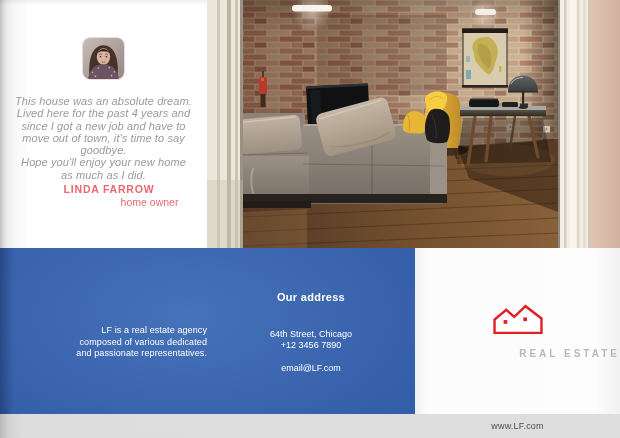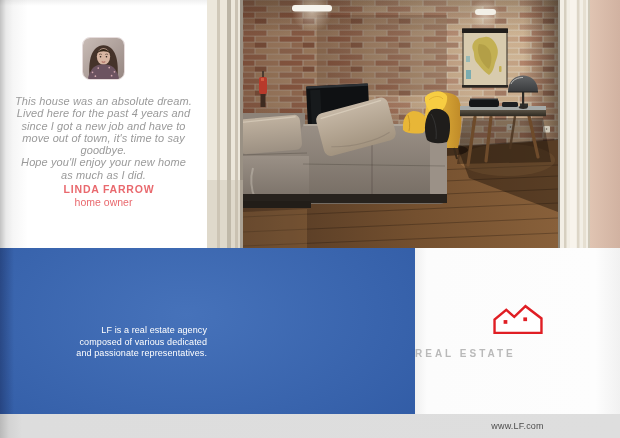--- a/index.html
+++ b/index.html
@@ -13,21 +13,21 @@
     background:linear-gradient(180deg,rgba(0,0,0,.06),rgba(0,0,0,0));pointer-events:none;}
   .avatar{position:absolute;left:82px;top:37px;width:43px;height:43px;border-radius:8px;
     overflow:hidden;border:1px solid #e6dcdc;box-sizing:border-box;}
   .avatar svg{display:block;}
   .quote{position:absolute;left:8px;width:191px;top:95px;margin:0;text-align:center;
     font-size:11px;line-height:12.3px;font-style:italic;color:var(--muted-text,#9a9a9a);
     white-space:pre-line;letter-spacing:.1px;}
   .owner-name{position:absolute;left:0;width:218px;top:183px;text-align:center;
     font-size:10.5px;font-weight:bold;letter-spacing:.8px;color:var(--accent-red,#e9696e);}
   .owner-role{position:absolute;left:0;width:207px;top:196px;text-align:center;
-    font-size:10.5px;color:var(--accent-red,#e9696e);}
+    font-size:10.5px;color:var(--accent-red,#e9696e);padding-left:46px;}
 
   
   .photo{position:absolute;left:207px;top:0;width:413px;height:248px;}
   .photo svg{display:block;}
 
   
   .blue-panel{position:absolute;left:0;top:248px;width:415px;height:166px;
     background:var(--blue-panel,#3162b2);}
   .blue-panel::before{content:"";position:absolute;inset:0;pointer-events:none;
     background:radial-gradient(ellipse 430px 240px at 45% 40%,rgba(255,255,255,.10),rgba(0,0,40,.14) 95%);}
@@ -37,21 +37,21 @@
     color:#fff;font-size:9px;line-height:11.5px;white-space:pre-line;letter-spacing:.1px;}
   .contact-block{position:absolute;left:207px;top:0;width:208px;height:166px;text-align:center;color:#fff;}
   .contact-heading{margin-top:43px;font-size:11px;font-weight:bold;letter-spacing:.3px;}
   .contact-lines{margin-top:26px;font-size:9px;line-height:10.5px;}
   .contact-email{margin-top:13px;font-size:9px;}
 
   
   .logo-panel{position:absolute;left:415px;top:248px;width:205px;height:166px;
     background:linear-gradient(90deg,#f0f0f0 0px,#fcfcfc 12px,#fdfdfd 88%,#f1f1f1 100%);}
   .house-icon{position:absolute;left:50%;transform:translateX(-50%);top:55px;width:56px;height:32px;}
-  .brand-label{position:absolute;left:0;width:100%;top:100px;text-align:left;
+  .brand-label{position:absolute;left:0;width:100%;top:100px;text-align:right;
     font-size:10px;font-weight:bold;letter-spacing:3px;color:var(--brand-gray,#b9b9b9);}
 
   
   .footer-bar{position:absolute;left:0;top:414px;width:620px;height:24px;
     background:linear-gradient(90deg,#b9b9b9 0px,#d3d3d3 9px,#dddddd 22px,#dedede 100%);}
   .website{position:absolute;left:415px;width:205px;top:7px;text-align:center;
     font-size:9px;color:#4d4d4d;letter-spacing:.2px;}
 </style>
 </head>
 <body>
@@ -313,20 +313,28 @@
         <rect x="381" y="0" width="2" height="248" fill="#cfc8b8"></rect>
       </g>
       <rect x="383" y="0" width="30" height="248" fill="url(#pinkW)"></rect>
     </svg>
   </div>
 
   <section class="blue-panel">
     <p class="agency-text">LF is a real estate agency
 composed of various dedicated
 and passionate representatives.</p>
+    <div class="contact-block">
+      <div class="contact-heading">Our address</div>
+      <div class="contact-lines">
+        <div>64th Street, Chicago</div>
+        <div>+12 3456 7890</div>
+      </div>
+      <div class="contact-email">email@LF.com</div>
+    </div>
   </section>
 
   <section class="logo-panel">
     <svg class="house-icon" viewBox="0 0 104 60">
       <path d="M8,56 L8,31 L30,13 L45,26 L66,6 L96,29 L96,56 Z" fill="#ffffff" stroke="var(--logo-red,#e01e24)" stroke-width="4.5" stroke-linejoin="miter"></path>
       <rect x="25" y="32" width="7" height="7" fill="var(--logo-red,#e01e24)"></rect>
       <rect x="62" y="27" width="7" height="7" fill="var(--logo-red,#e01e24)"></rect>
     </svg>
     <div class="brand-label">REAL ESTATE</div>
   </section>

